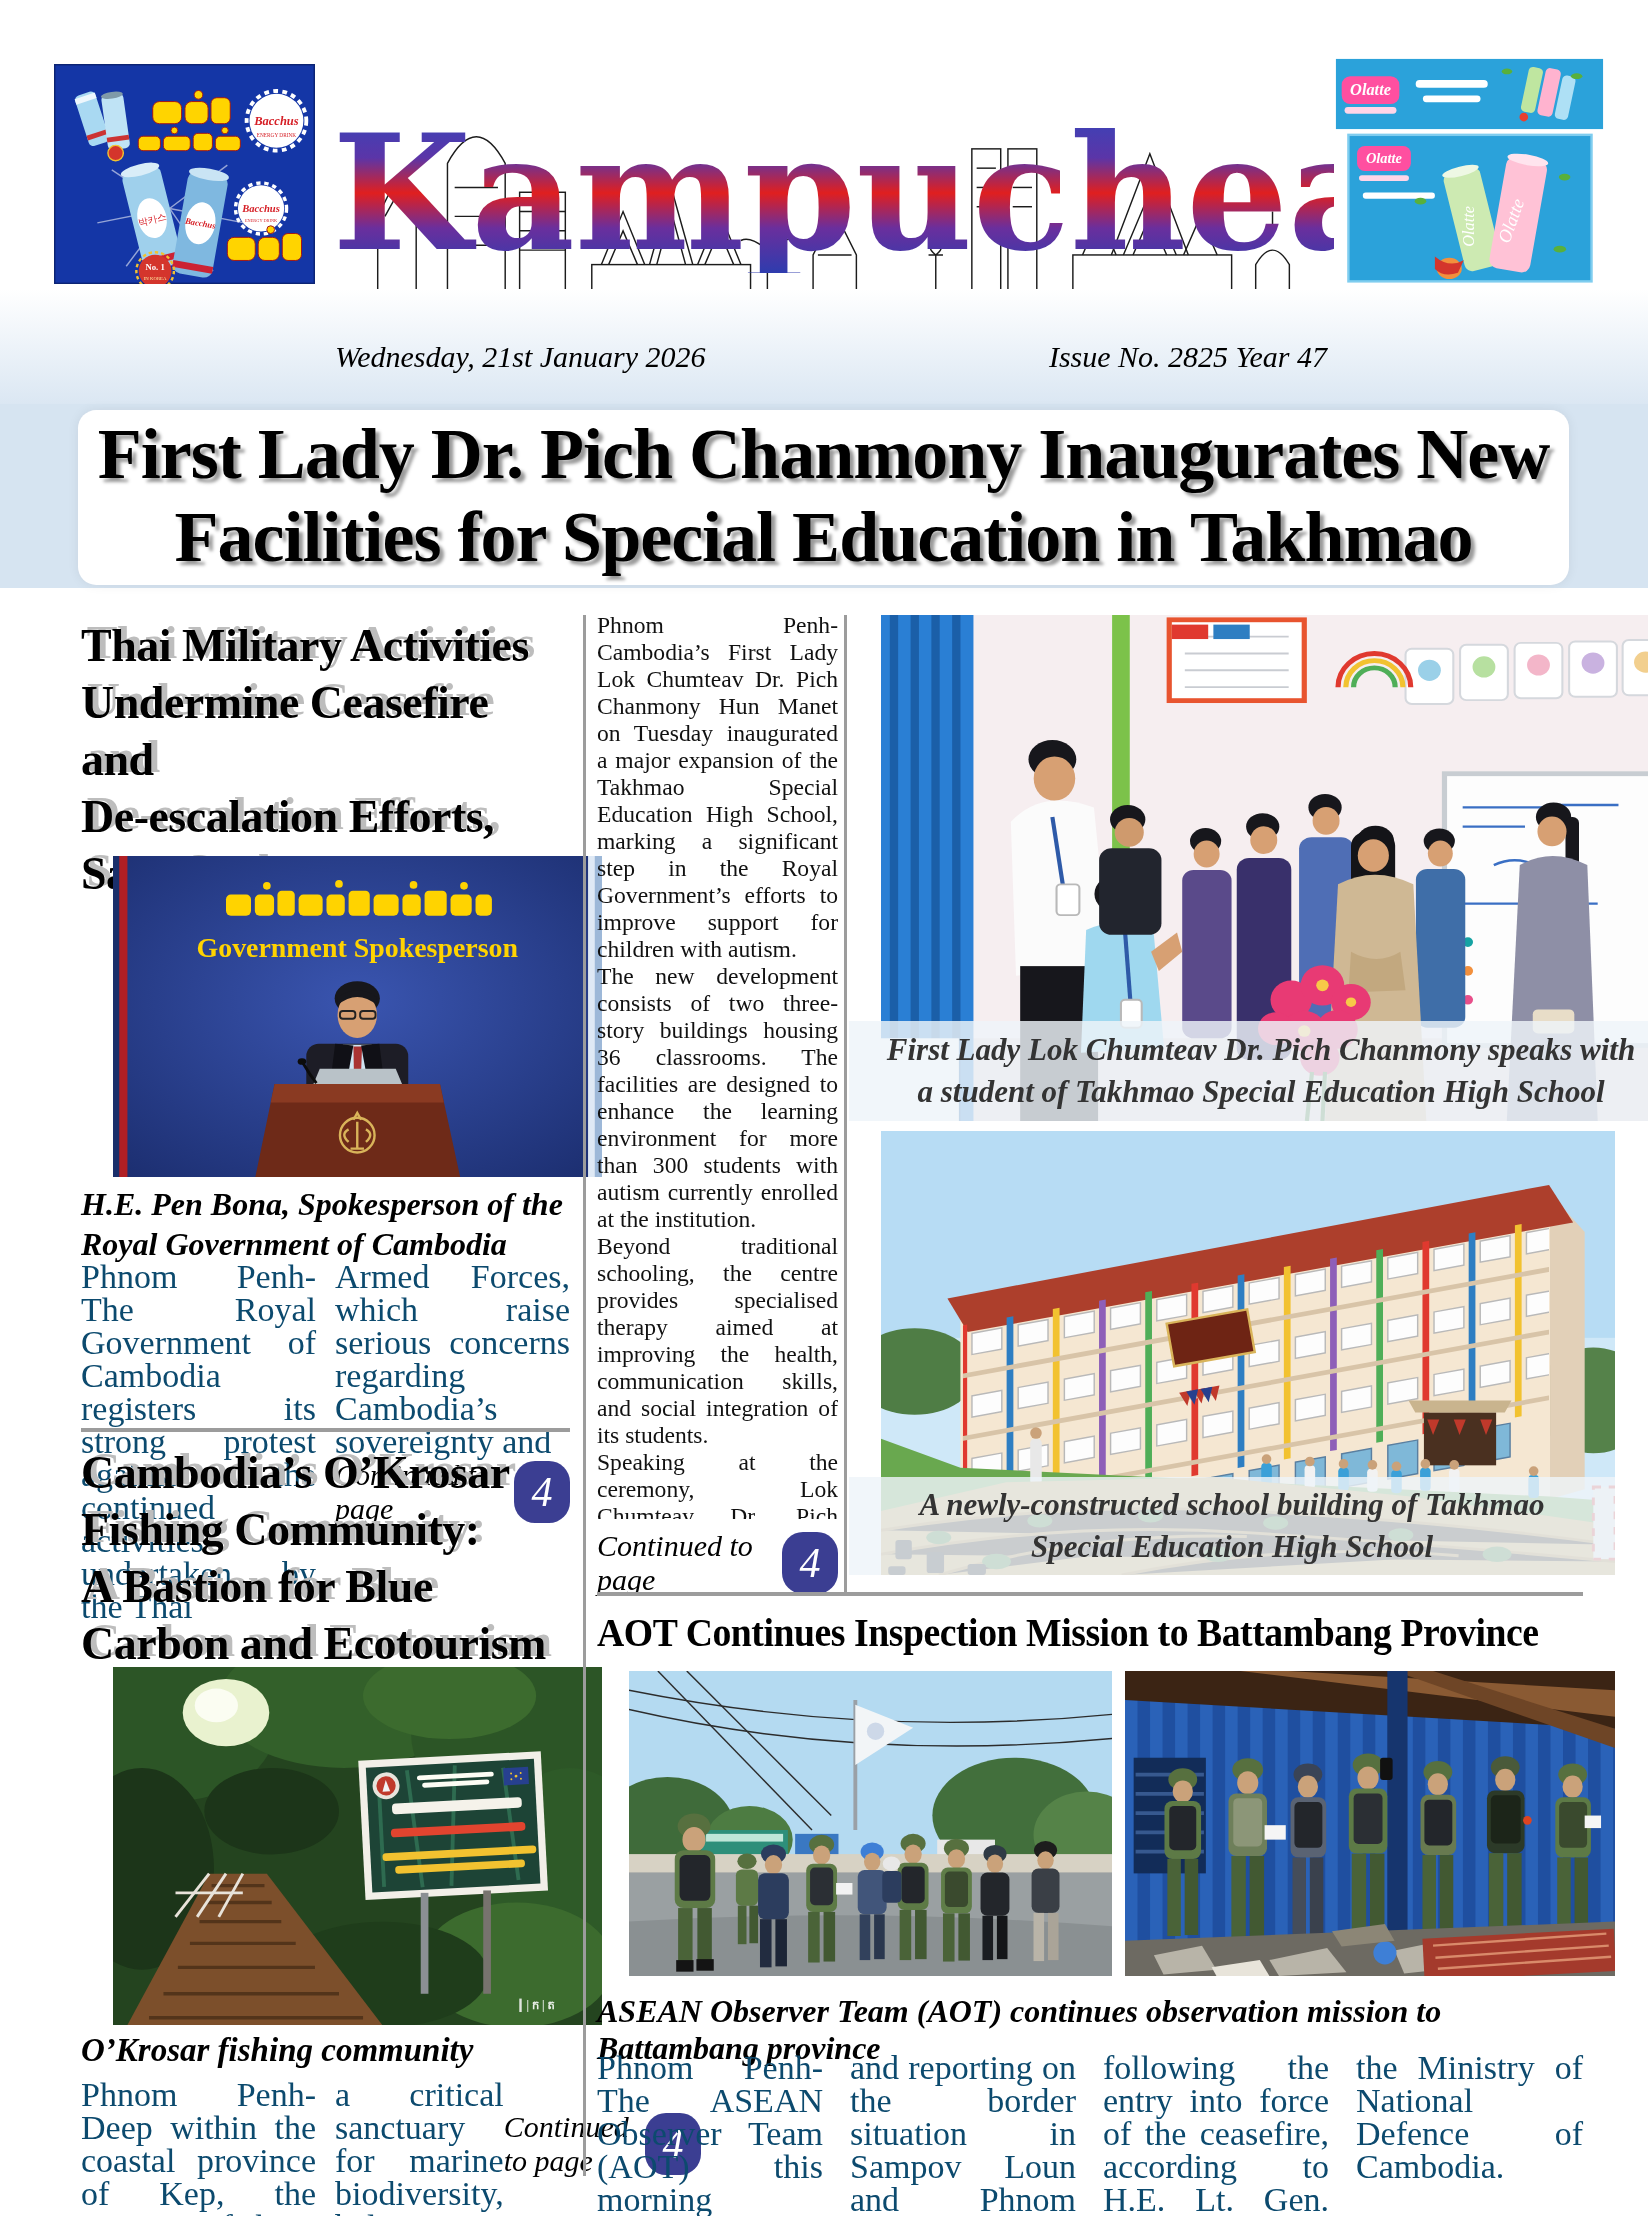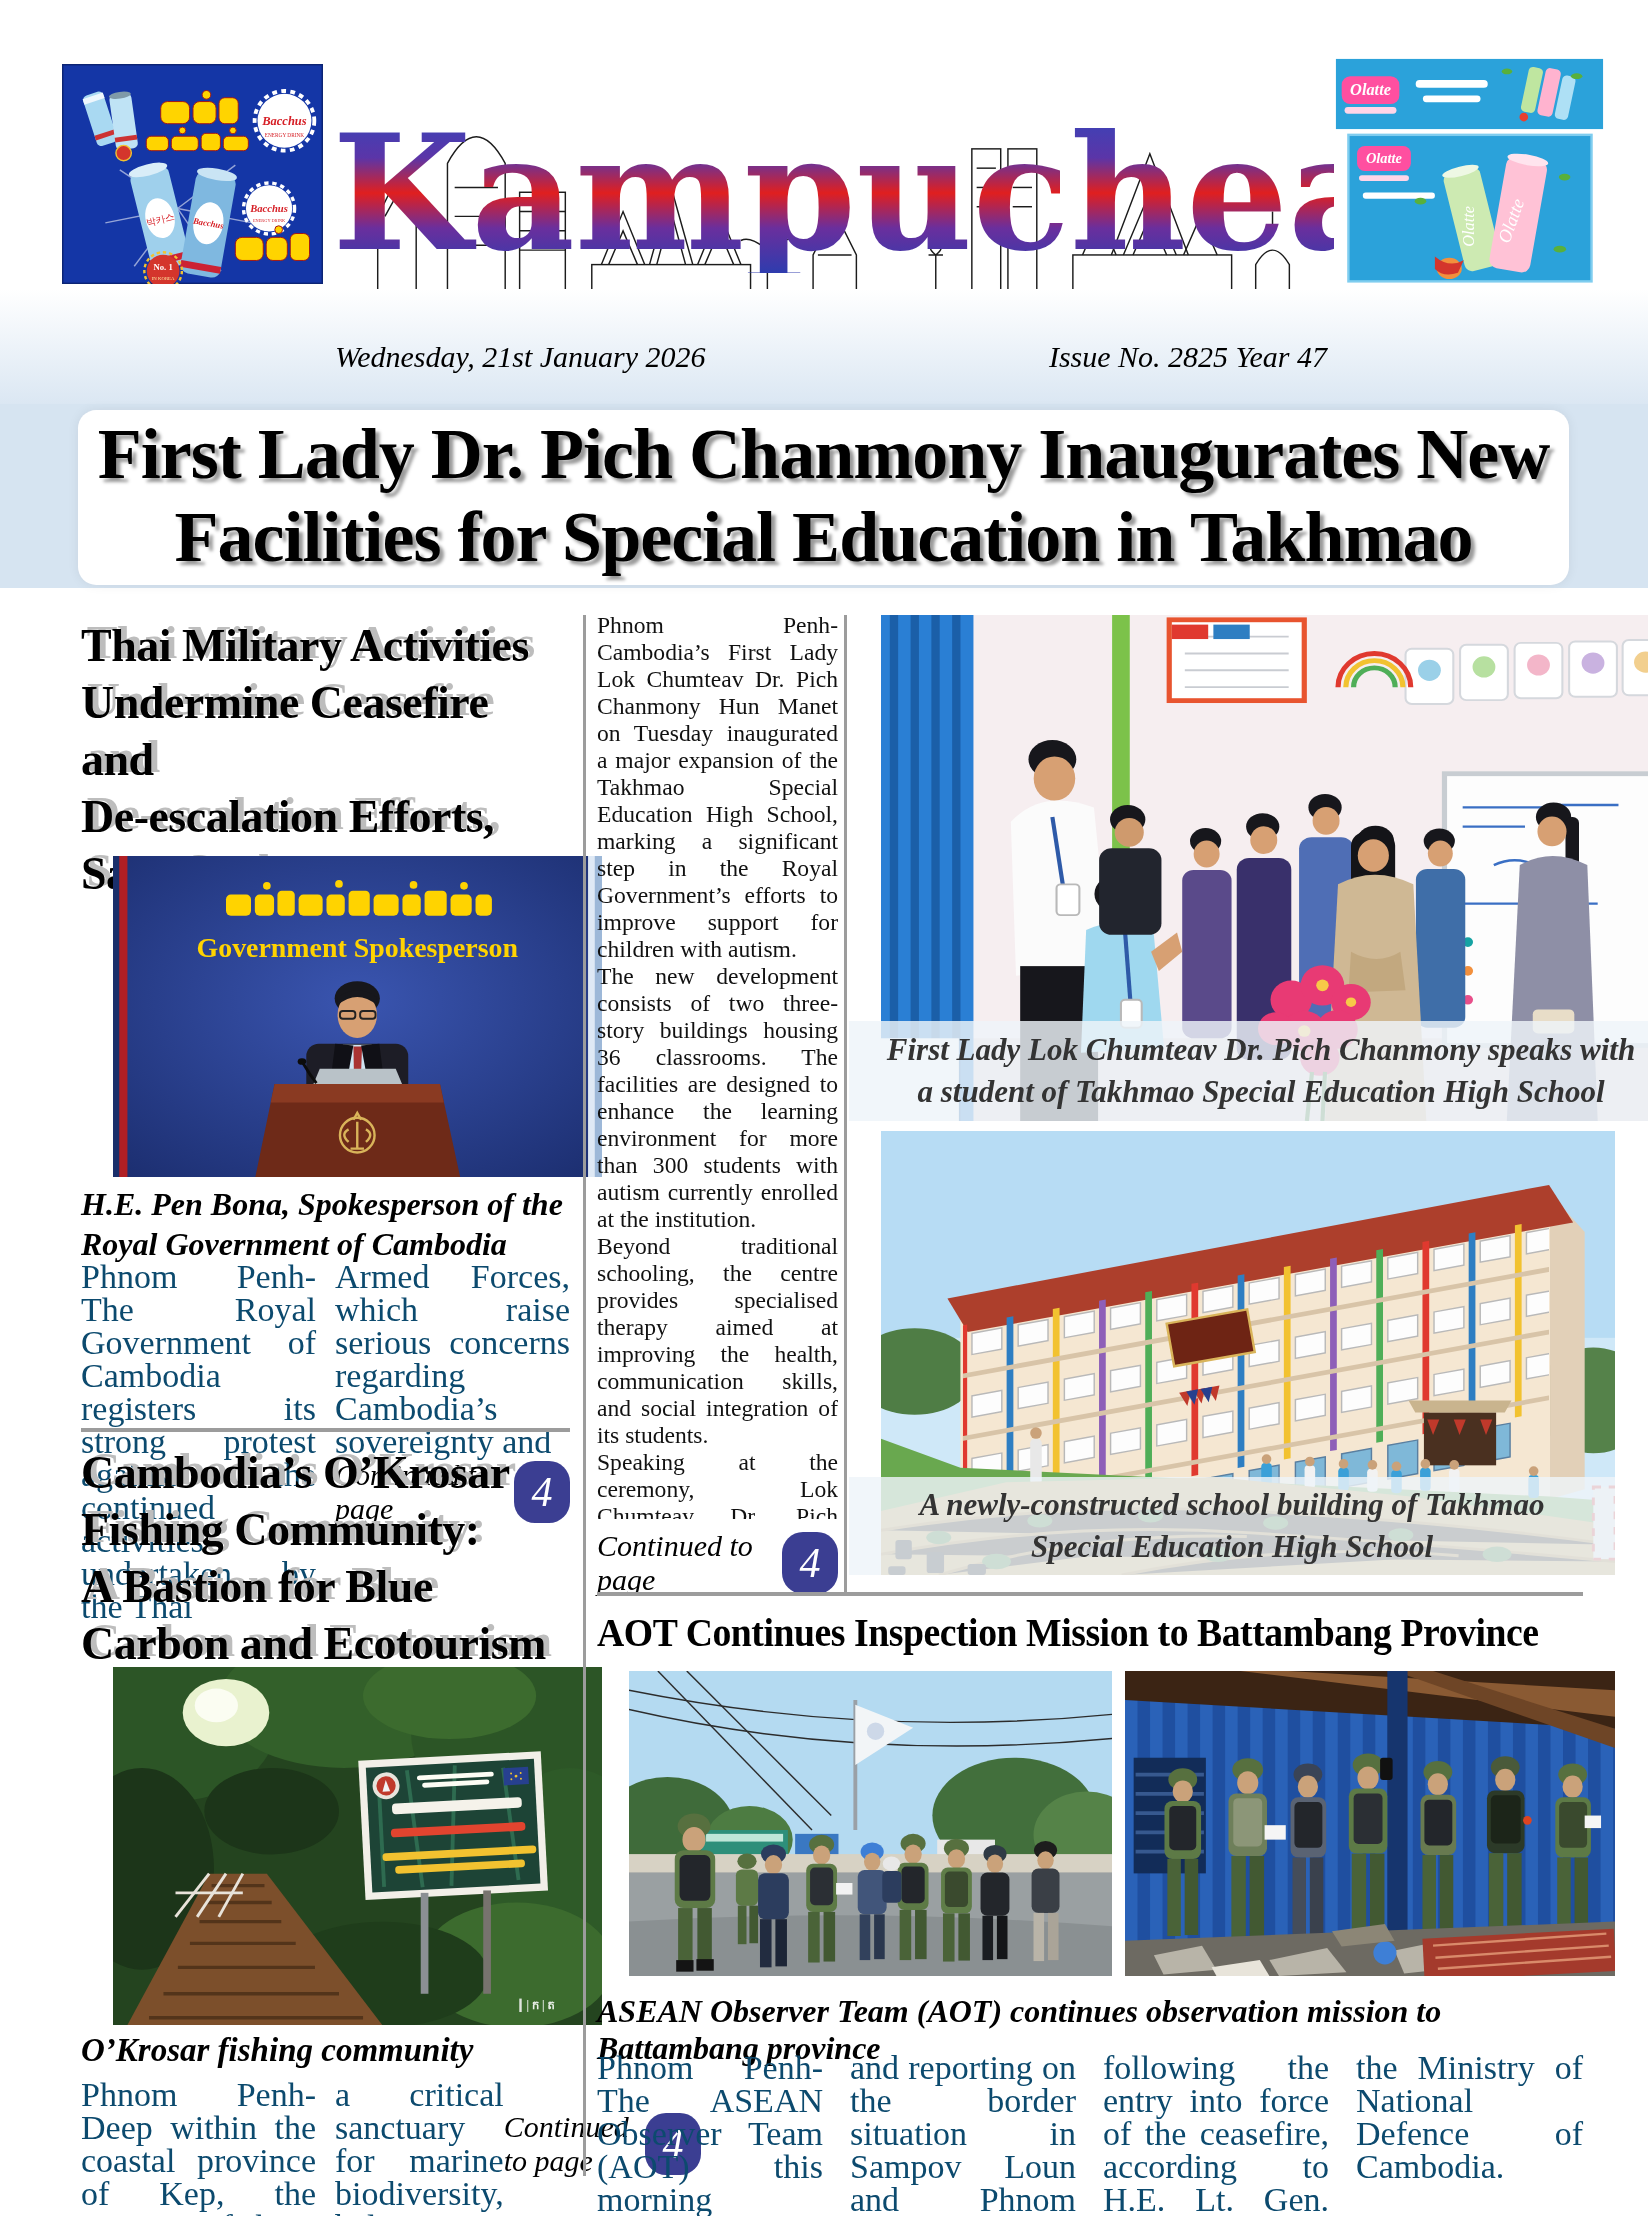--- a/index.html
+++ b/index.html
@@ -39,21 +39,21 @@
              display:flex;align-items:center;justify-content:center;padding:4.8px 29px;
              font-weight:bold;font-style:italic;font-size:31px;line-height:1.35;color:#333;text-align:center;}
   .cols2{display:flex;gap:19px;}
   .cols2>div{width:235px;}
 </style>
 </head>
 <body>
 
 <div class="page">
 
-  <div class="abs ad" style="left:54px;top:64px;width:261px;height:220px;margin-left:8px;">
+  <div class="abs ad" style="left:54px;top:64px;width:261px;height:220px;">
     <svg viewBox="0 0 542 457" preserveAspectRatio="none">
       <rect width="542" height="457" fill="#1436a6"></rect>
       <rect width="542" height="457" fill="none" stroke="#0c2474" stroke-width="6"></rect>
 
       <g transform="rotate(-18 90 105)">
         <rect x="55" y="55" width="44" height="110" rx="10" fill="#a9d9f2"></rect>
           <rect x="55" y="60" width="44" height="12" fill="#eef7fd"></rect>
           <rect x="55" y="140" width="44" height="10" fill="#c33"></rect>
       </g>
       <g transform="rotate(-8 130 120)">

